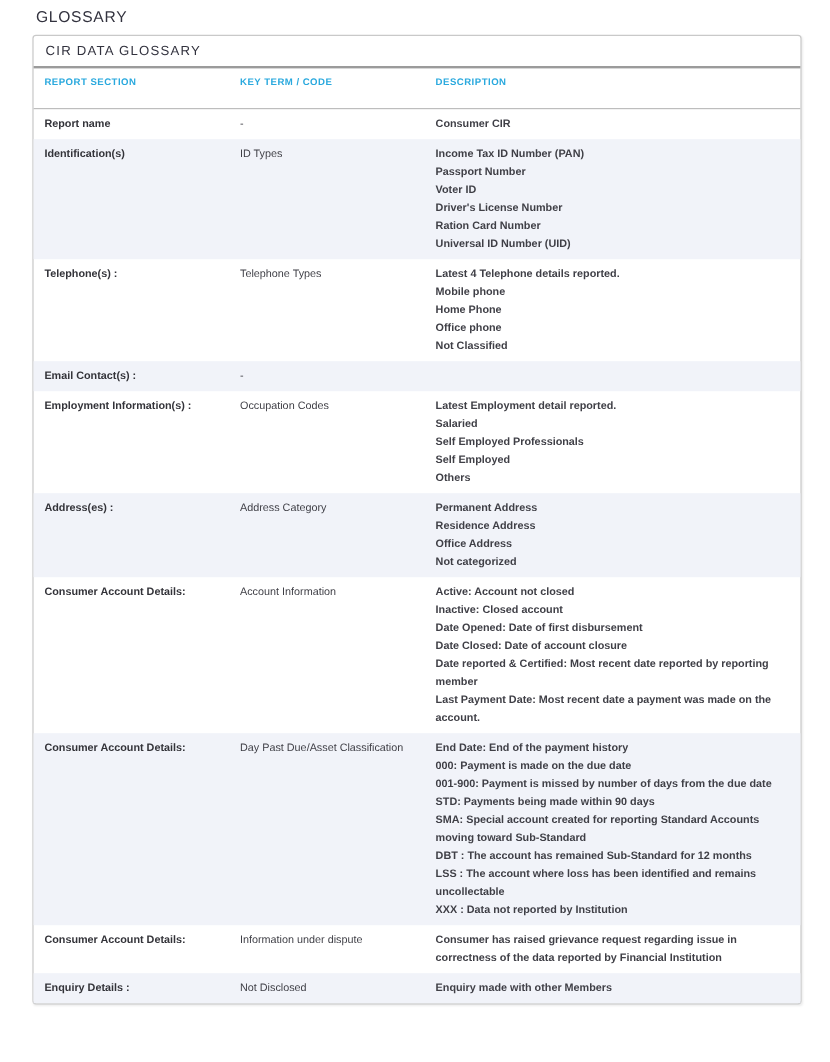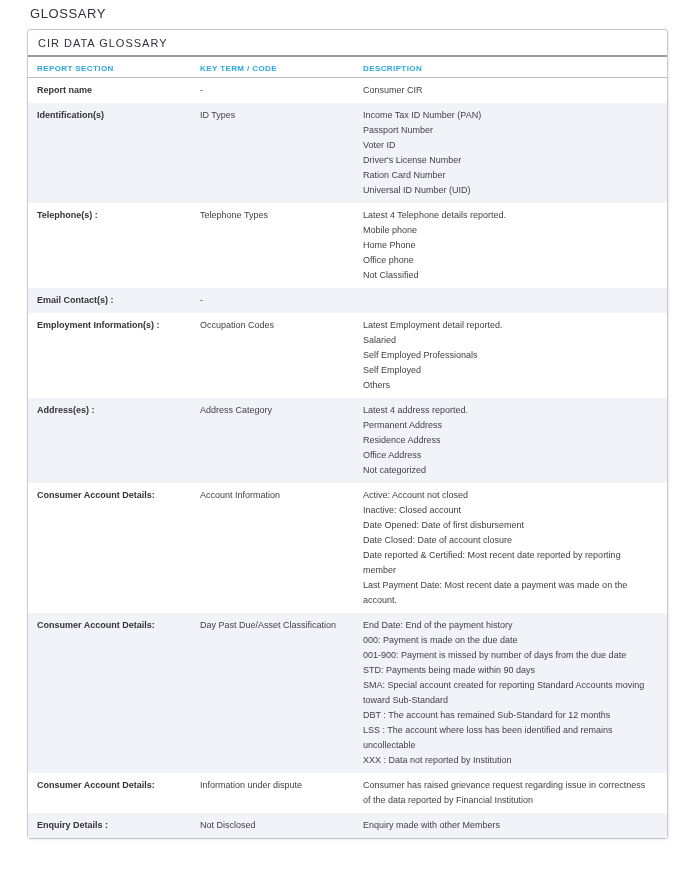--- a/index.html
+++ b/index.html
@@ -36,37 +36,37 @@
     border-bottom: 2px solid #9b9b9b;
   }
   .grid-row {
     display: grid;
     grid-template-columns: 163px 163px 1fr;
     padding: 5px 8px 5px 9px;
   }
   .col-header-row {
     border-bottom: 1px solid #bdbdbd;
     padding-top: 7px;
-    padding-bottom: 4px;
+    padding-bottom: 17px;
   }
   .col-header {
     font-size: 8px;
     font-weight: bold;
     letter-spacing: 0.4px;
     color: #2aa9de;
   }
   .body-row { font-size: 9px; }
   .body-row:nth-child(even) { background: #f1f3f9; }
   .cell-section {
     font-weight: bold;
     color: #333339;
     line-height: 15px;
   }
   .cell-keyterm { line-height: 15px; color: #3f3f46; }
-  .cell-desc { color: #3f3f46; padding-right: 4px; }
+  .cell-desc { color: #3f3f46; padding-right: 4px; font-weight: bold; }
   .desc-line { line-height: 15px; }
 </style>
 </head>
 <body>
 
 <div class="page-title">GLOSSARY</div>
 
 <div class="glossary-card">
   <div class="card-header">CIR DATA GLOSSARY</div>
   <div class="grid-row col-header-row">
@@ -117,21 +117,20 @@
           <div class="desc-line">Salaried</div>
           <div class="desc-line">Self Employed Professionals</div>
           <div class="desc-line">Self Employed</div>
           <div class="desc-line">Others</div>
         </div>
       </div>
       <div class="grid-row body-row">
         <div class="cell-section">Address(es) :</div>
         <div class="cell-keyterm">Address Category</div>
         <div class="cell-desc">
-          <div class="desc-line">Latest 4 address reported.</div>
           <div class="desc-line">Permanent Address</div>
           <div class="desc-line">Residence Address</div>
           <div class="desc-line">Office Address</div>
           <div class="desc-line">Not categorized</div>
         </div>
       </div>
       <div class="grid-row body-row">
         <div class="cell-section">Consumer Account Details:</div>
         <div class="cell-keyterm">Account Information</div>
         <div class="cell-desc">

